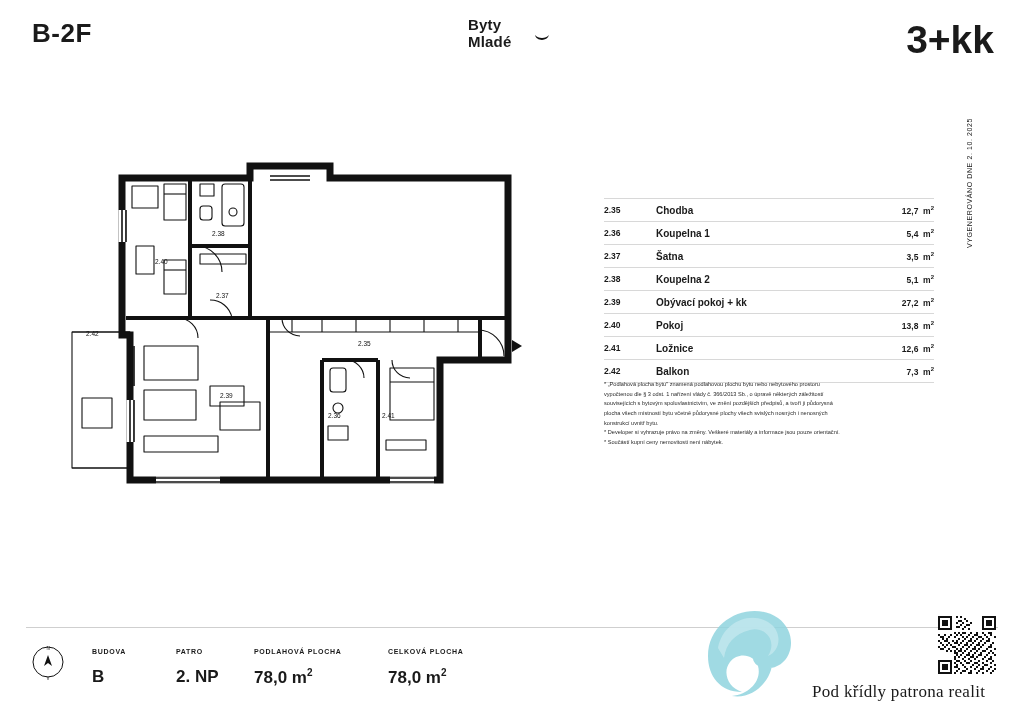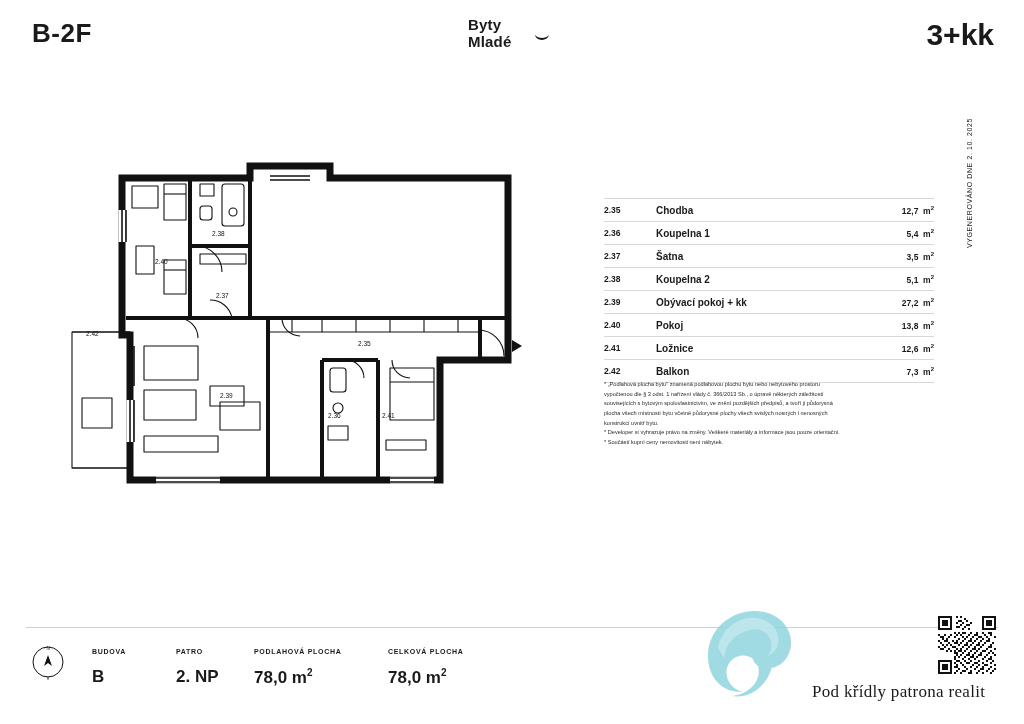--- a/index.html
+++ b/index.html
@@ -42,21 +42,21 @@
     position: absolute;
     left: 534px;
     top: 33px;
     width: 16px;
     height: 10px;
   }
   .layout-code {
     position: absolute;
     right: 30px;
     top: 18px;
-    font-size: 30px;
+    font-size: 39px;
     font-weight: bold;
   }
 
   
   .plan {
     position: absolute;
     left: 60px;
     top: 150px;
     width: 520px;
     height: 360px;

